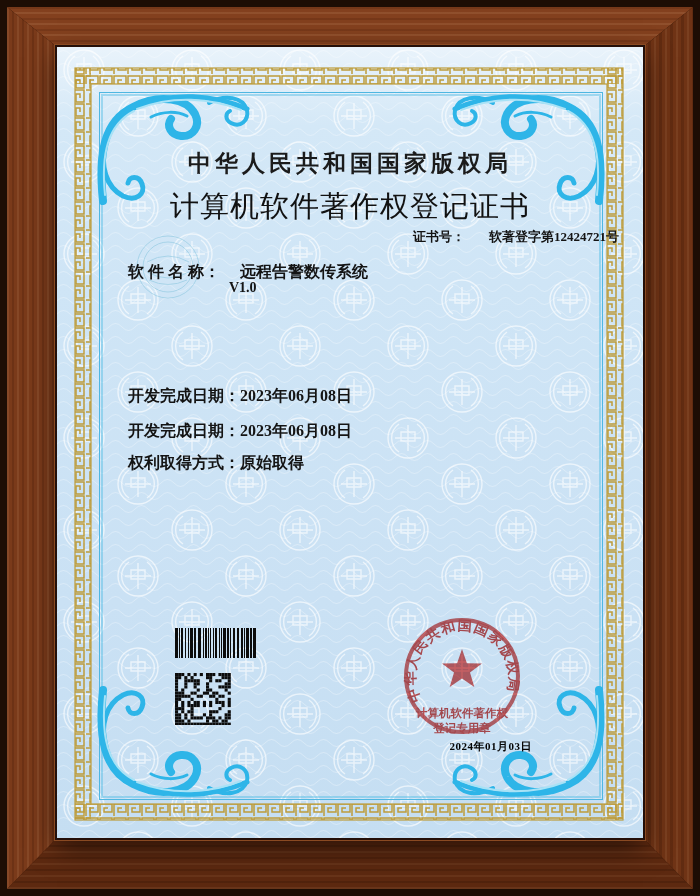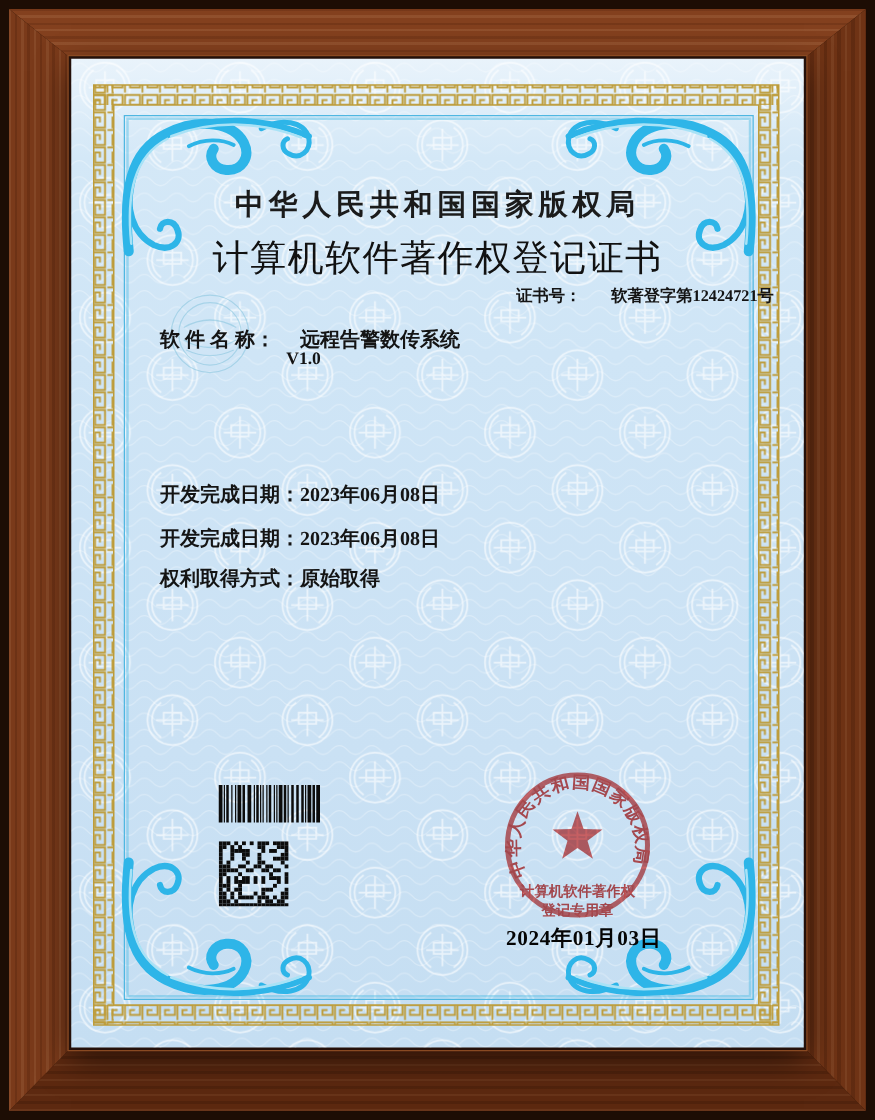--- a/index.html
+++ b/index.html
@@ -44,22 +44,22 @@
   .row{position:absolute;left:71px;white-space:nowrap;font-weight:bold;font-size:16px;}
   .row .lbl{display:inline-block;width:112px;letter-spacing:0;}
   .row .val{margin-left:0;}
   .v2{position:absolute;left:172px;font-weight:bold;font-size:14px;}
   .stmt{position:absolute;font-size:16px;font-weight:bold;letter-spacing:.5px;white-space:nowrap;}
   .barcode{position:absolute;left:118px;top:581px;width:87px;height:30px;display:flex;align-items:stretch;}
   .barcode i{display:block;height:100%;}
   .barcode i.b{background:#0c0c0c;}
   .matrix{position:absolute;left:118px;top:626px;}
   .seal{position:absolute;left:325px;top:551px;width:160px;height:160px;mix-blend-mode:multiply;opacity:.93;}
-  .issue-date{position:absolute;left:345px;top:692px;width:130px;text-align:center;
-    font-size:17px;font-weight:bold;letter-spacing:.5px;color:#050505;}
+  .issue-date{position:absolute;left:345px;top:692px;width:130px;text-align:right;
+    font-size:11px;font-weight:bold;letter-spacing:.5px;color:#050505;}
   .emboss{position:absolute;left:76px;top:185px;opacity:.55;}
 </style>
 </head>
 <body>
 
 <div class="scene">
   <div class="wood wood-top"></div>
   <div class="wood wood-bottom"></div>
   <div class="wood wood-left"></div>
   <div class="wood wood-right"></div>

